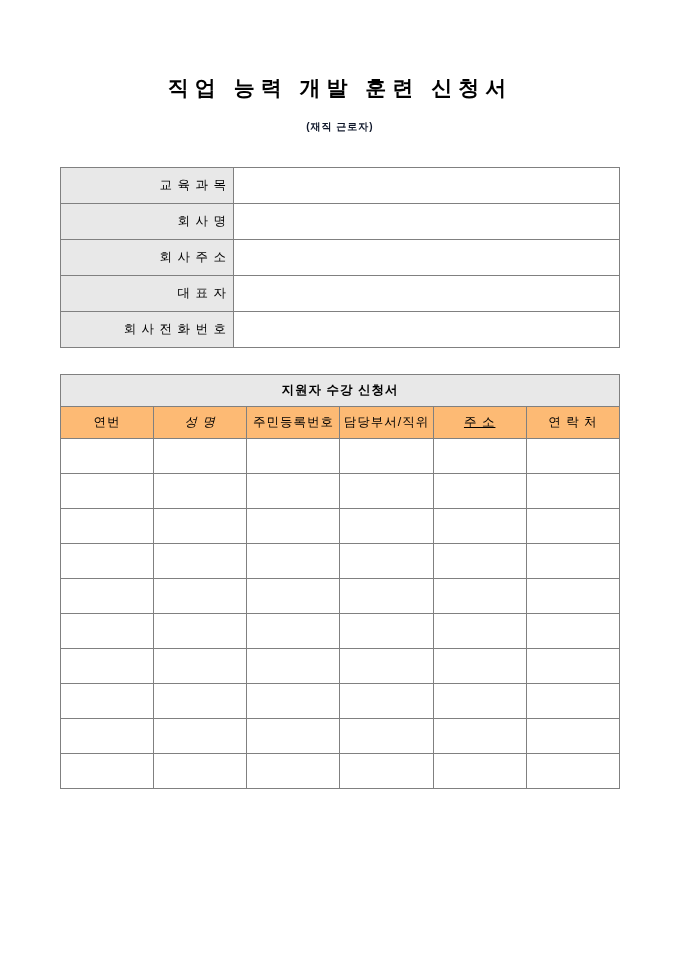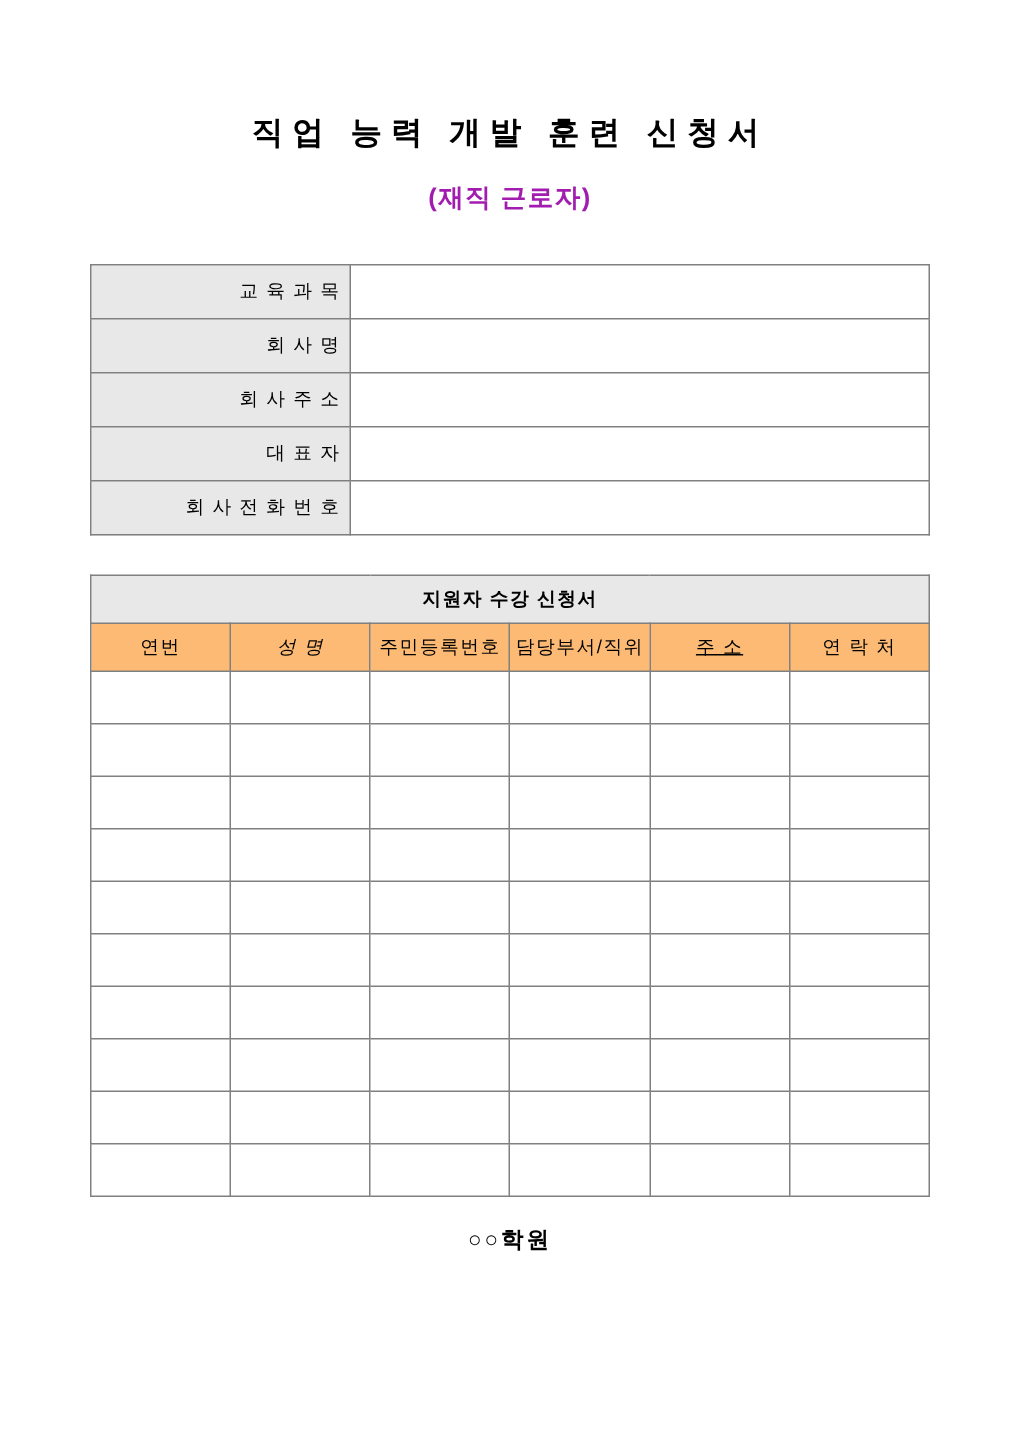--- a/index.html
+++ b/index.html
@@ -24,25 +24,25 @@
   .doc-title {
     text-align: center;
     font-size: 21px;
     font-weight: bold;
     letter-spacing: 6px;
     margin-top: 74px;
     color: #000;
   }
   .doc-subtitle {
     text-align: center;
-    font-size: 17px;
+    font-size: 10px;
     font-weight: bold;
     letter-spacing: 1px;
     margin-top: 18px;
-    color: #a21caf;
+    color: #0f172a;
   }
   .info-table {
     width: 560px;
     margin: 33px auto 0 auto;
     border-collapse: collapse;
     table-layout: fixed;
   }
   .info-table td {
     border: 1px solid #808080;
     height: 35px;
@@ -234,15 +234,14 @@
         <td></td>
         <td></td>
         <td></td>
         <td></td>
         <td></td>
         <td></td>
       </tr>
     </tbody>
   </table>
 
-  <div class="footer-org">○○학원</div>
 
 </div>
 
 </body></html>

